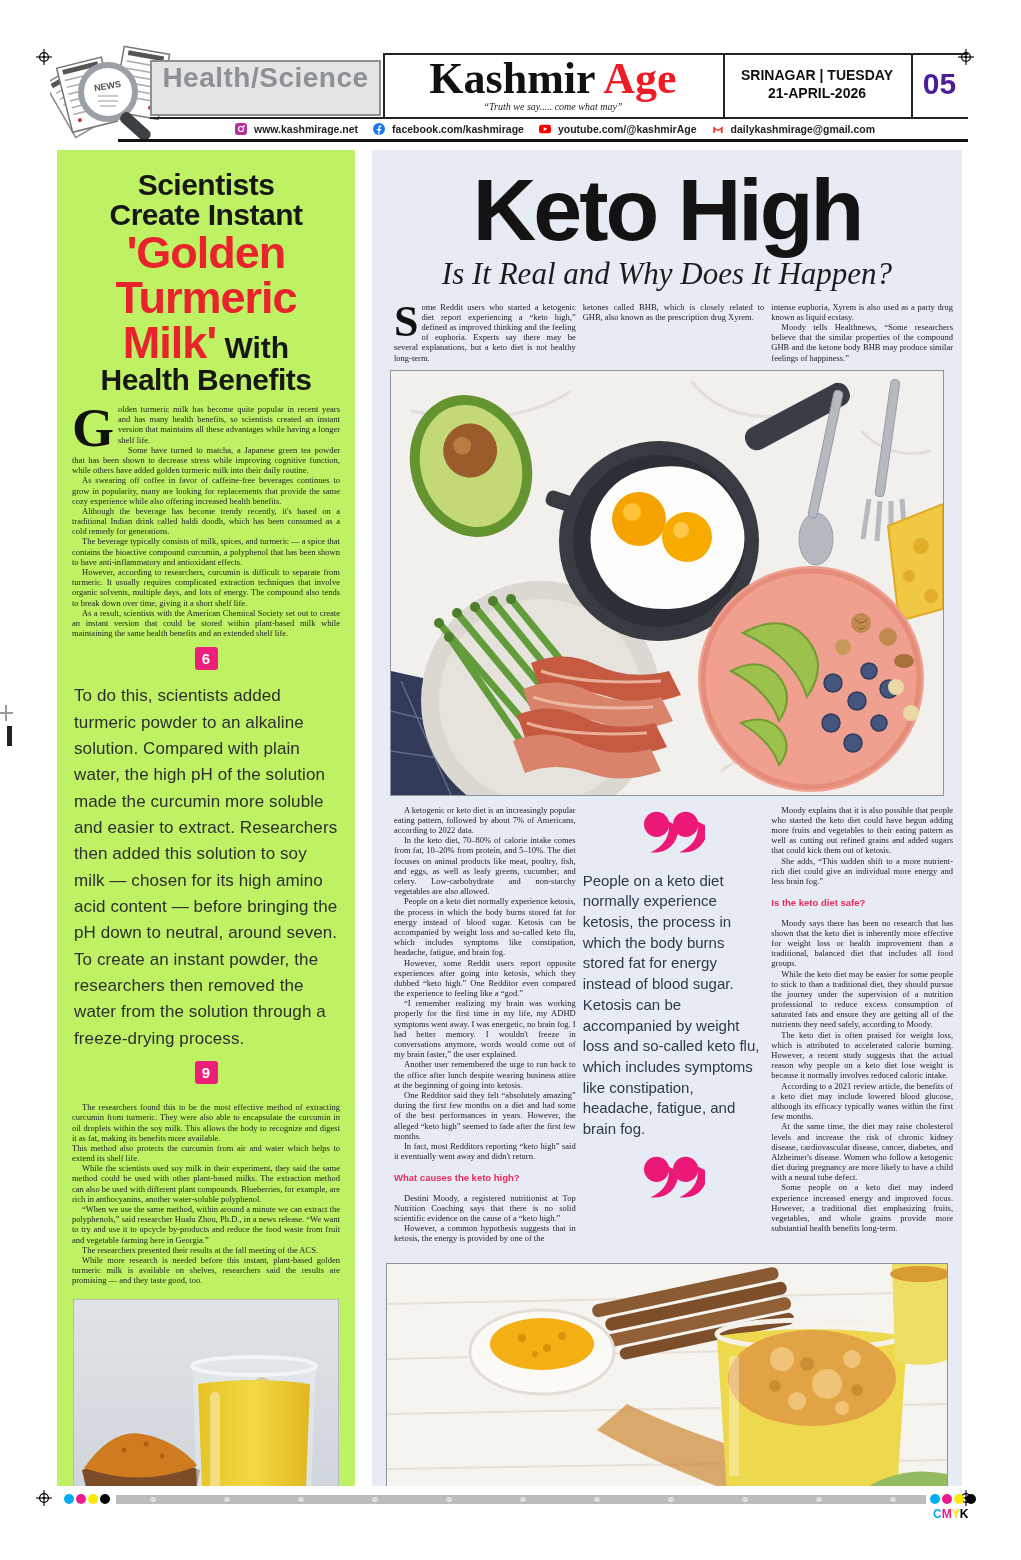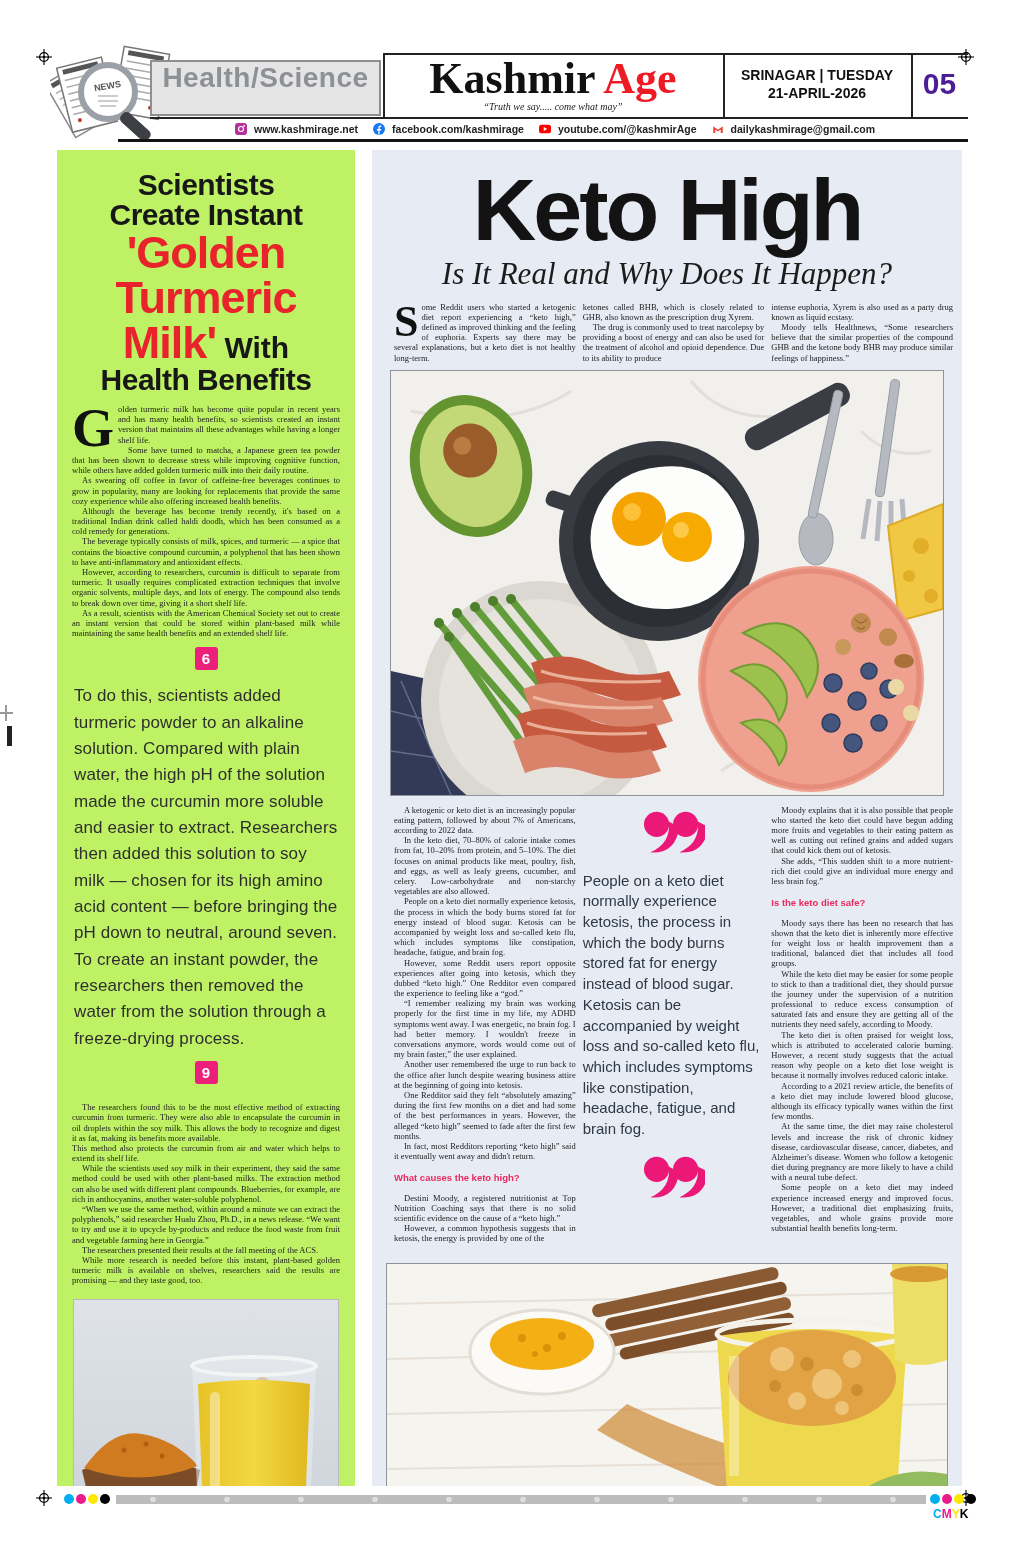--- a/index.html
+++ b/index.html
@@ -292,21 +292,20 @@
   <section class="main-panel">
     <div class="mp-title">Keto High</div>
     <div class="mp-sub">Is It Real and Why Does It Happen?</div>
 
     <div class="cols">
       <div class="mcol">
         <p><span class="dropcap-s">S</span><span>ome Reddit users who started a ketogenic diet report experiencing a “keto high,” defined as improved thinking and the feeling of euphoria. Experts say there may be several explanations, but a keto diet is not healthy long-term.</span></p>
       </div>
       <div class="mcol">
         <p>ketones called BHB, which is closely related to GHB, also known as the prescription drug Xyrem.</p>
-        <p class="ind">The drug is commonly used to treat narcolepsy by providing a boost of energy and can also be used for the treatment of alcohol and opioid dependence. Due to its ability to produce</p>
       </div>
       <div class="mcol">
         <p>intense euphoria, Xyrem is also used as a party drug known as liquid ecstasy.</p>
         <p class="ind">Moody tells Healthnews, “Some researchers believe that the similar properties of the compound GHB and the ketone body BHB may produce similar feelings of happiness.”</p>
       </div>
     </div>
 
     <svg class="mp-photo" viewBox="0 0 552 424" preserveAspectRatio="none">
       <rect width="552" height="424" fill="#f2f0ed"></rect>
       <path d="M20 40 Q120 60 180 20 M300 10 Q340 60 420 40 M40 140 Q90 120 120 150 M470 60 Q500 90 540 80 M330 400 Q370 370 420 400" stroke="#ddd9d4" stroke-width="3" fill="none" opacity="0.8"></path>

